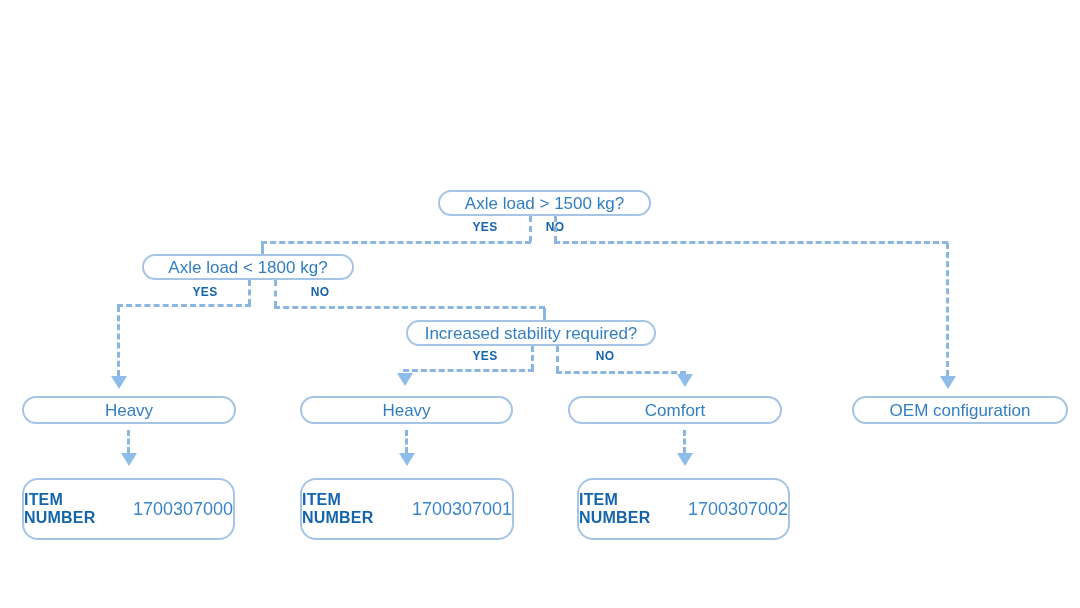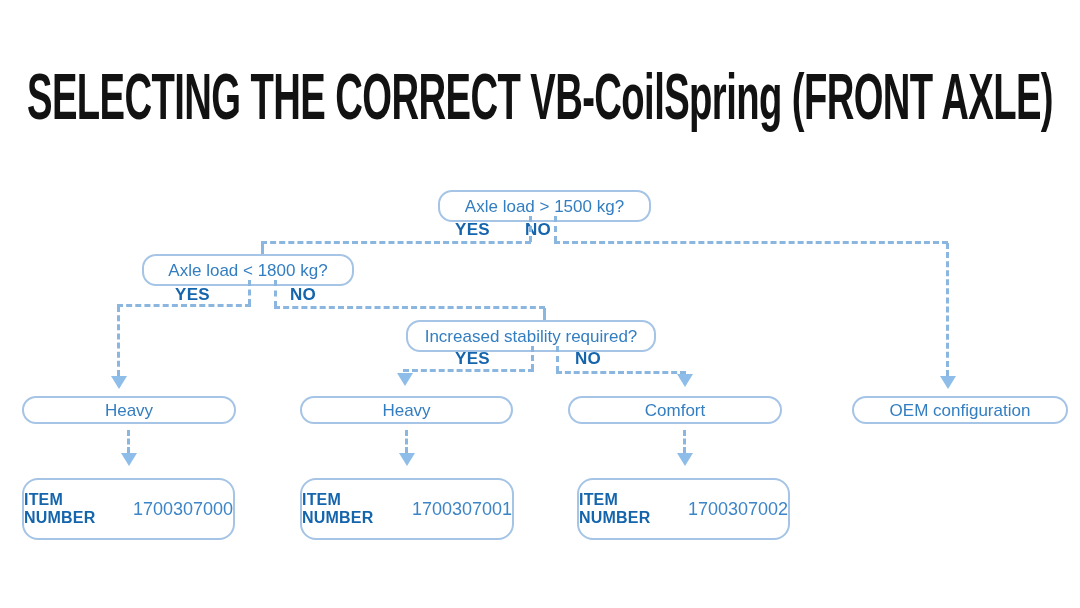--- a/index.html
+++ b/index.html
@@ -11,55 +11,52 @@
   .title{
     position:absolute;left:27px;top:64px;width:1026px;height:66px;overflow:visible;
   }
   .title span{
     display:inline-block;white-space:nowrap;color:#121212;
     font-weight:800;font-size:64px;line-height:66px;letter-spacing:-1px;
     transform-origin:left center;
   }
   
   .pill{
-    position:absolute;box-sizing:border-box;height:32px;
+    position:absolute;box-sizing:border-box;height:26px;
     border:2px solid #a5c4e6;border-radius:14px;background:#ffffff;
     display:flex;align-items:center;justify-content:center;
     color:#337ec1;font-size:17px;line-height:1;
   }
   .result{height:28px;}
   .itembox{
     position:absolute;box-sizing:border-box;height:62px;
     border:2px solid #a5c4e6;border-radius:16px;background:#ffffff;
     display:flex;align-items:center;justify-content:center;
     gap:5px;
   }
   .itembox .hdr{color:#1565ad;font-weight:bold;font-size:16px;letter-spacing:.2px;}
   .itembox .num{color:#3d85c6;font-size:18px;}
   .yesno{
-    position:absolute;width:60px;text-align:left;
-    color:#1565ad;font-weight:bold;font-size:17px;letter-spacing:.3px;
+    position:absolute;width:60px;text-align:center;
+    color:#1565ad;font-weight:bold;font-size:12px;letter-spacing:.3px;
   }
   
   .vline{position:absolute;width:0;border-left:3px dashed #8ab6e0;}
   .hline{position:absolute;height:0;border-top:3px dashed #8ab6e0;}
   .arrow{
     position:absolute;width:0;height:0;
     border-left:8px solid transparent;border-right:8px solid transparent;
     border-top:13px solid #8dbde8;
   }
 </style>
 </head>
 <body>
 
 <div id="stage">
 
-  <div class="title">
-    <span style="transform: scaleX(0.597663);">SELECTING THE CORRECT VB-CoilSpring (FRONT AXLE)</span>
-  </div>
 
   <div class="pill" style="left:438px;top:190px;width:213px;">
     <span>Axle load &gt; 1500 kg?</span>
   </div>
   <div class="yesno" style="left:455px;top:220px;">YES</div>
   <div class="yesno" style="left:525px;top:220px;">NO</div>
 
   <div class="pill" style="left:142px;top:254px;width:212px;">
     <span>Axle load &lt; 1800 kg?</span>
   </div>

